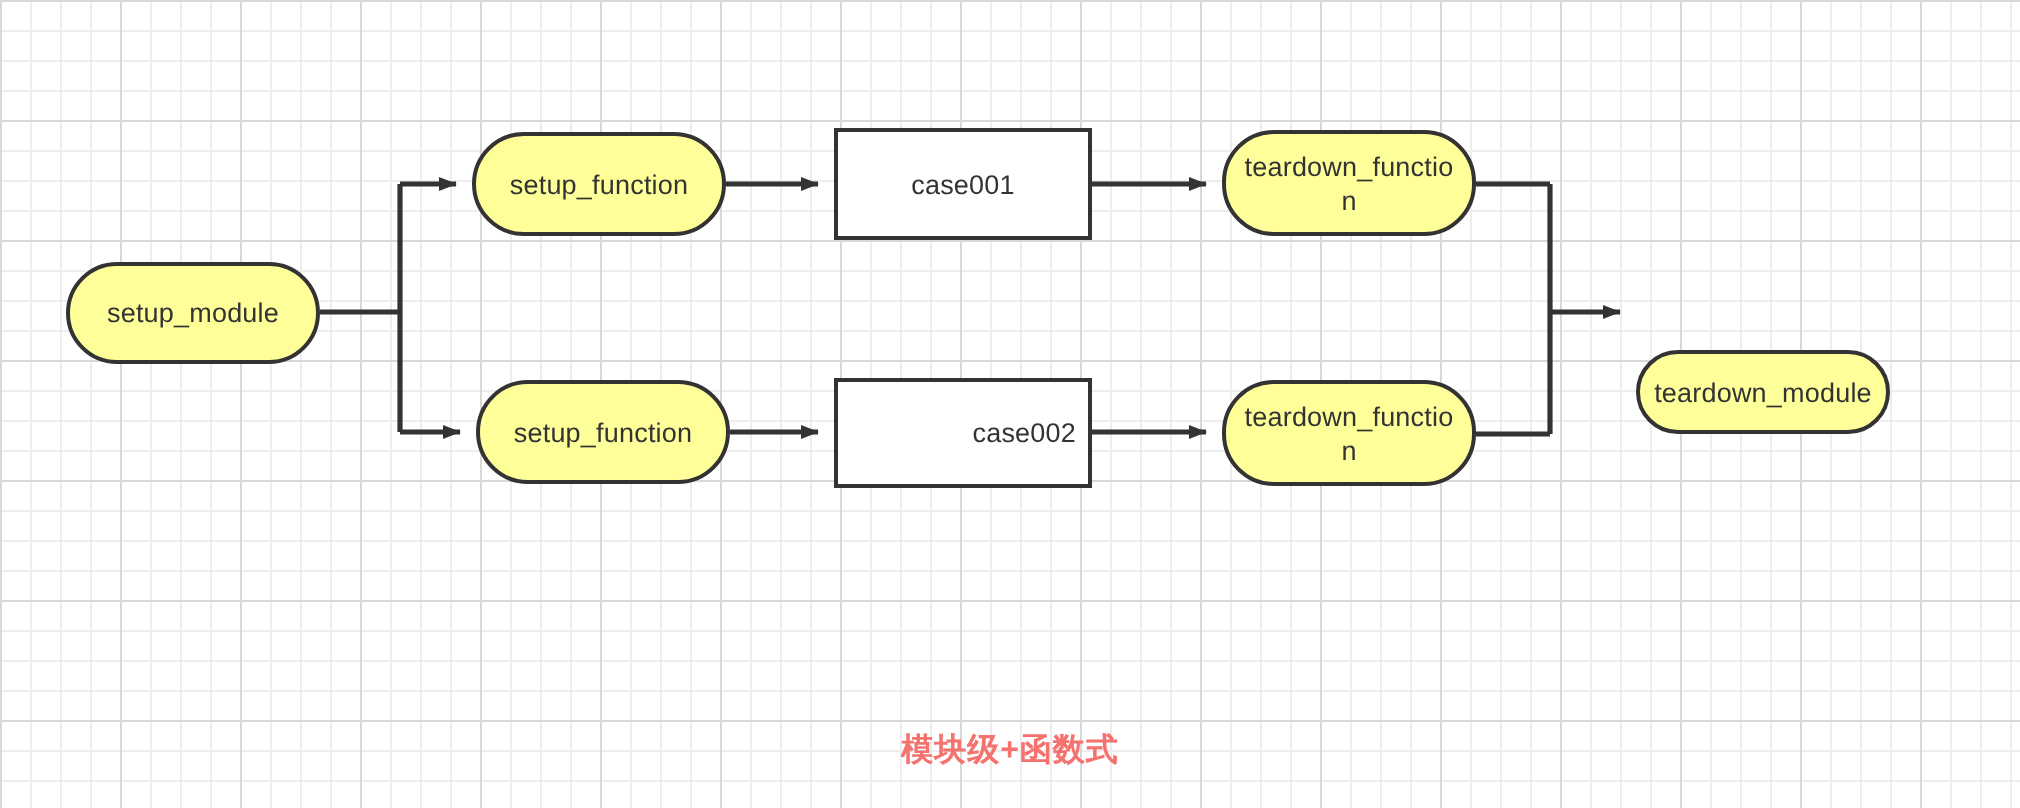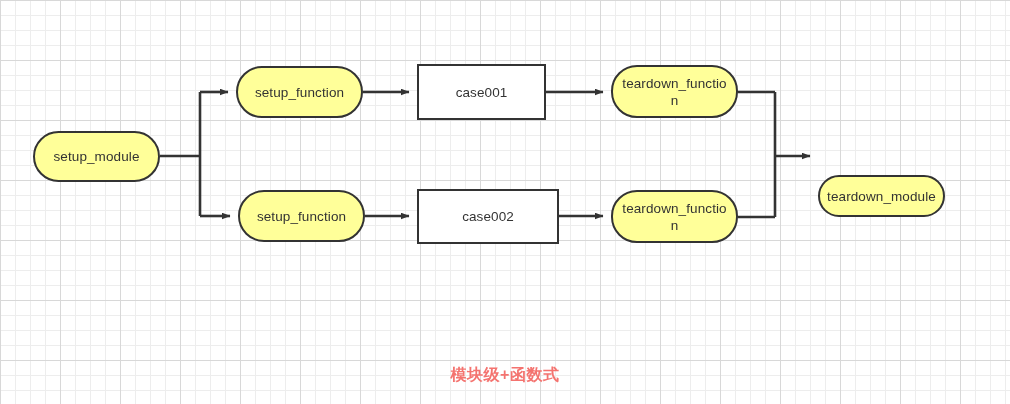--- a/index.html
+++ b/index.html
@@ -119,21 +119,21 @@
   </div>
 
   <div class="node fixture" style="left:611px; top:65px; width:127px; height:53px;">
     <span>teardown_function</span>
   </div>
 
   <div class="node fixture" style="left:238px; top:190px; width:127px; height:52px;">
     <span>setup_function</span>
   </div>
 
-  <div class="node testcase" style="left:417px; top:189px; width:142px; height:55px;">
+  <div class="node testcase" style="left:417px; top:189px; width:129px; height:55px;justify-content:flex-end;">
     <span>case002</span>
   </div>
 
   <div class="node fixture" style="left:611px; top:190px; width:127px; height:53px;">
     <span>teardown_function</span>
   </div>
 
   <div class="node fixture" style="left:818px; top:131px; width:127px; height:42px;margin-top:44px;">
     <span>teardown_module</span>
   </div>

